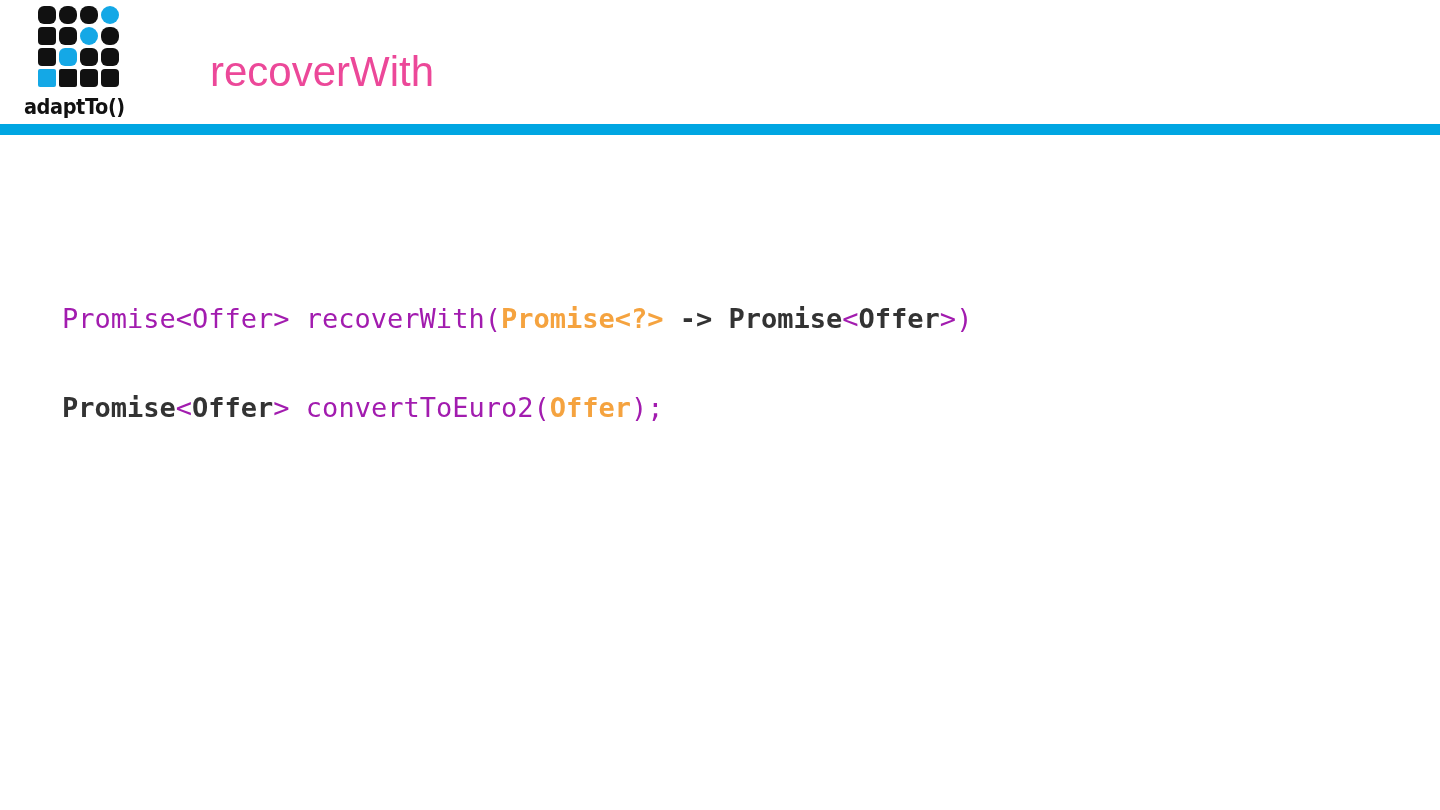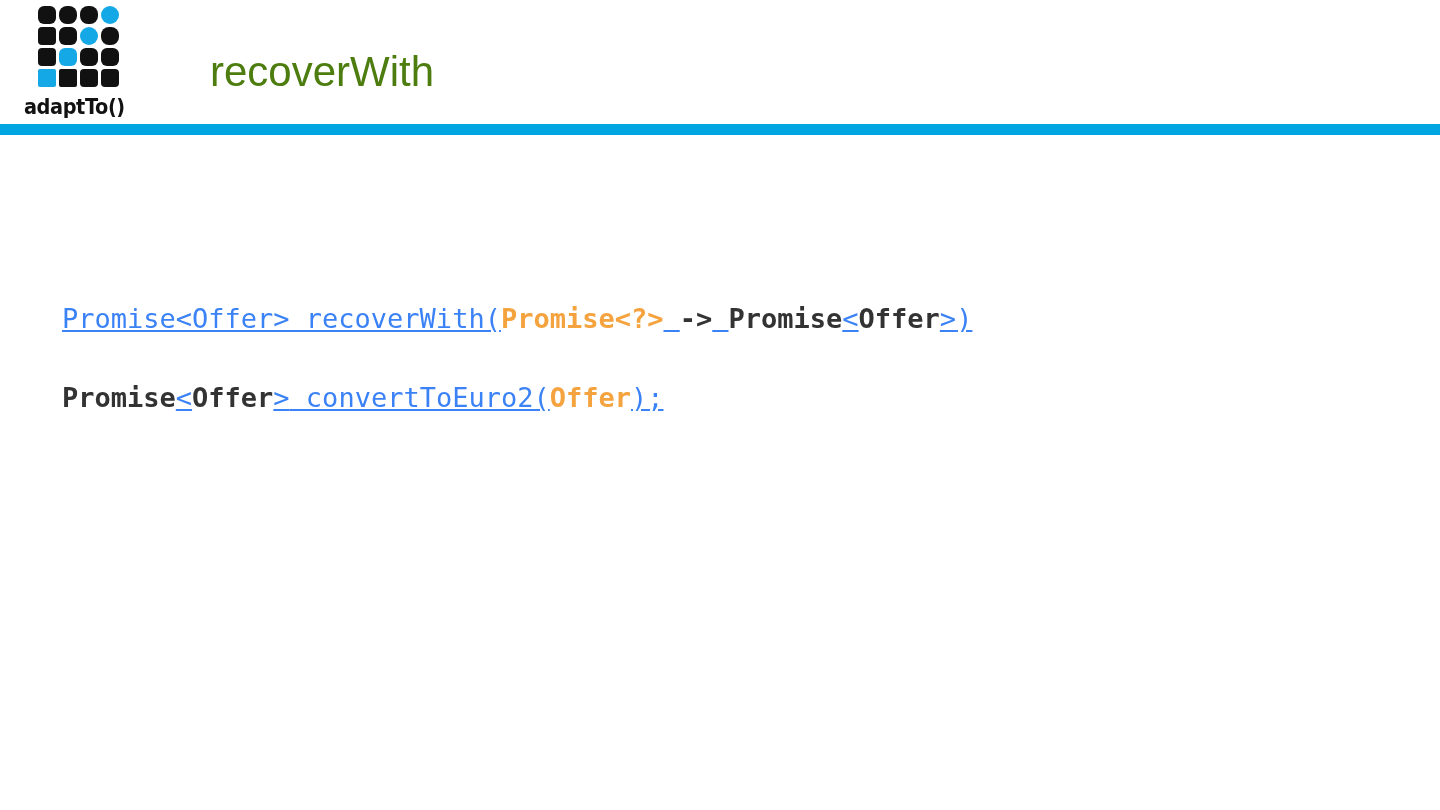--- a/index.html
+++ b/index.html
@@ -74,21 +74,21 @@
   }
 
   .slide-title {
     position:absolute;
     left:210px;
     top:48px;
     font-family:"Liberation Sans", sans-serif;
     font-weight:400;
     font-size:42px;
     line-height:48px;
-    color:#4d7c0f;
+    color:#ec4899;
     white-space:nowrap;
   }
 
   
   .accent-bar {
     position:absolute;
     left:0;
     top:124px;
     width:1440px;
     height:11px;
@@ -115,23 +115,23 @@
 
   .code-line {
     font-family:"DejaVu Sans Mono", "Liberation Mono", monospace;
     font-size:27px;
     line-height:40px;
     color:#3a3a3a;
     white-space:pre;
     letter-spacing:0px;
   }
 
-  .code-line.spacer-before { margin-top:39px; }
+  .code-line.spacer-before { margin-top:49px; }
 
-  .tok-plain  { font-weight:400; color:#3b82f6;text-decoration:underline; }
+  .tok-plain  { font-weight:400; color:#a21caf; }
   .tok-strong { font-weight:700; color:#333333; }
   .tok-accent { font-weight:700; color:#F5A33F;text-align:right; }
 </style>
 </head>
 <body>
 
 <div class="slide">
 
   <div class="header">
 

